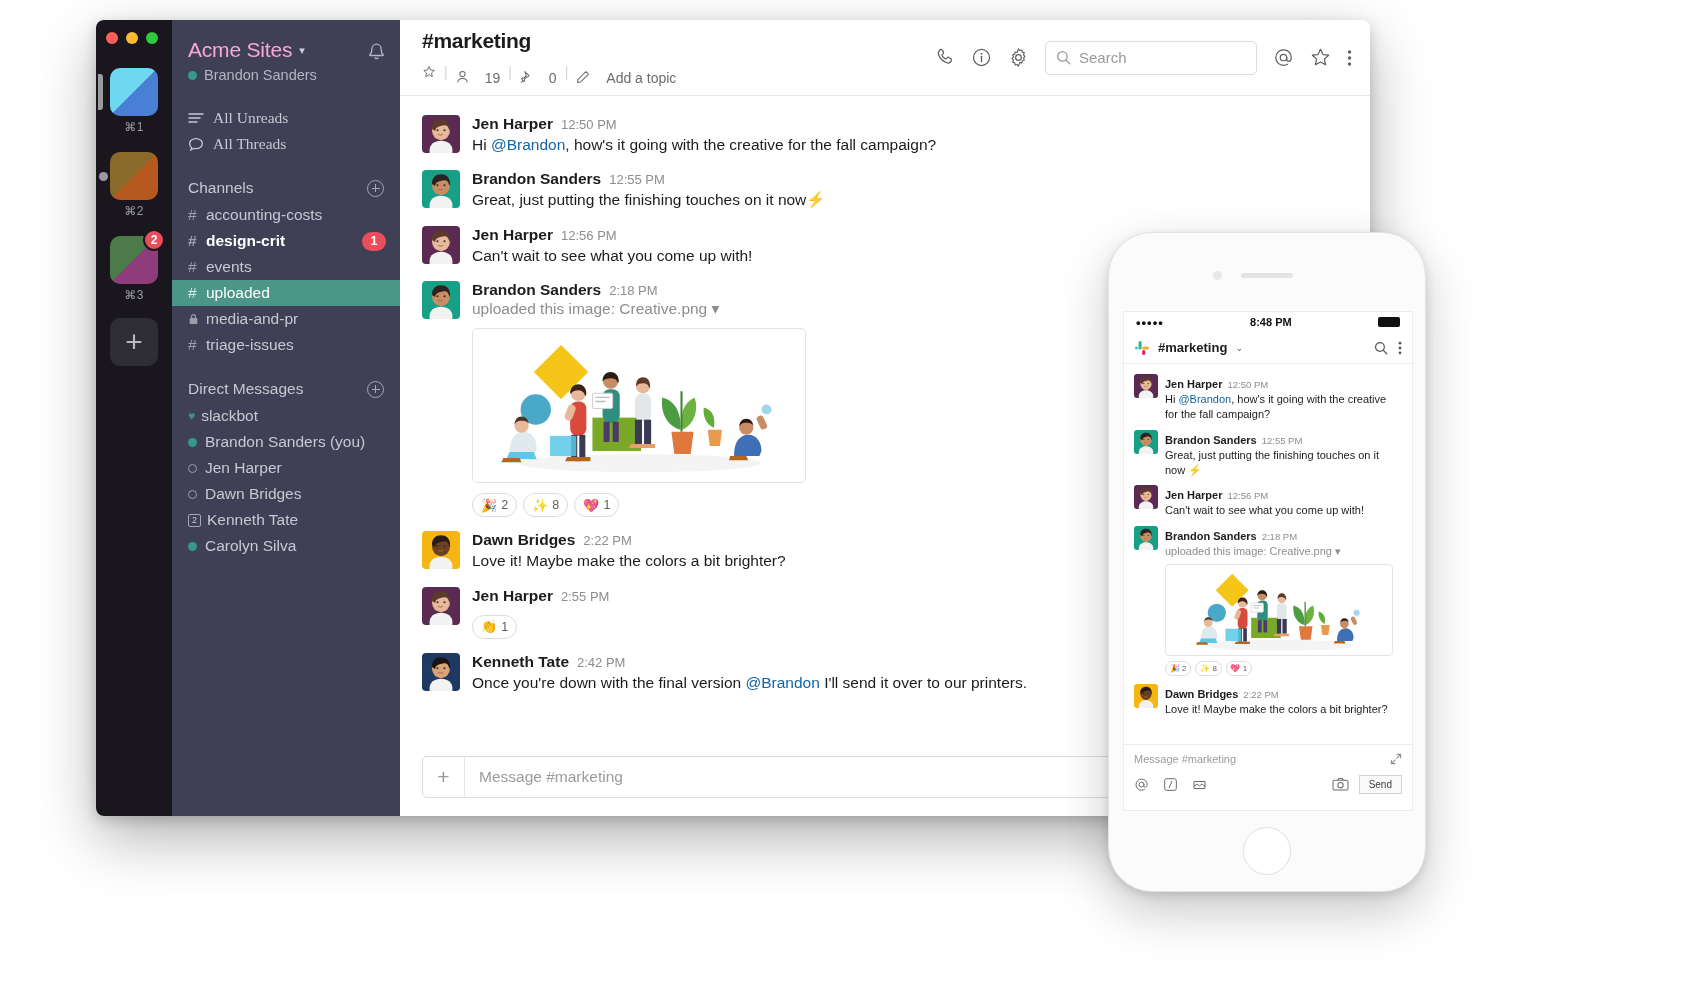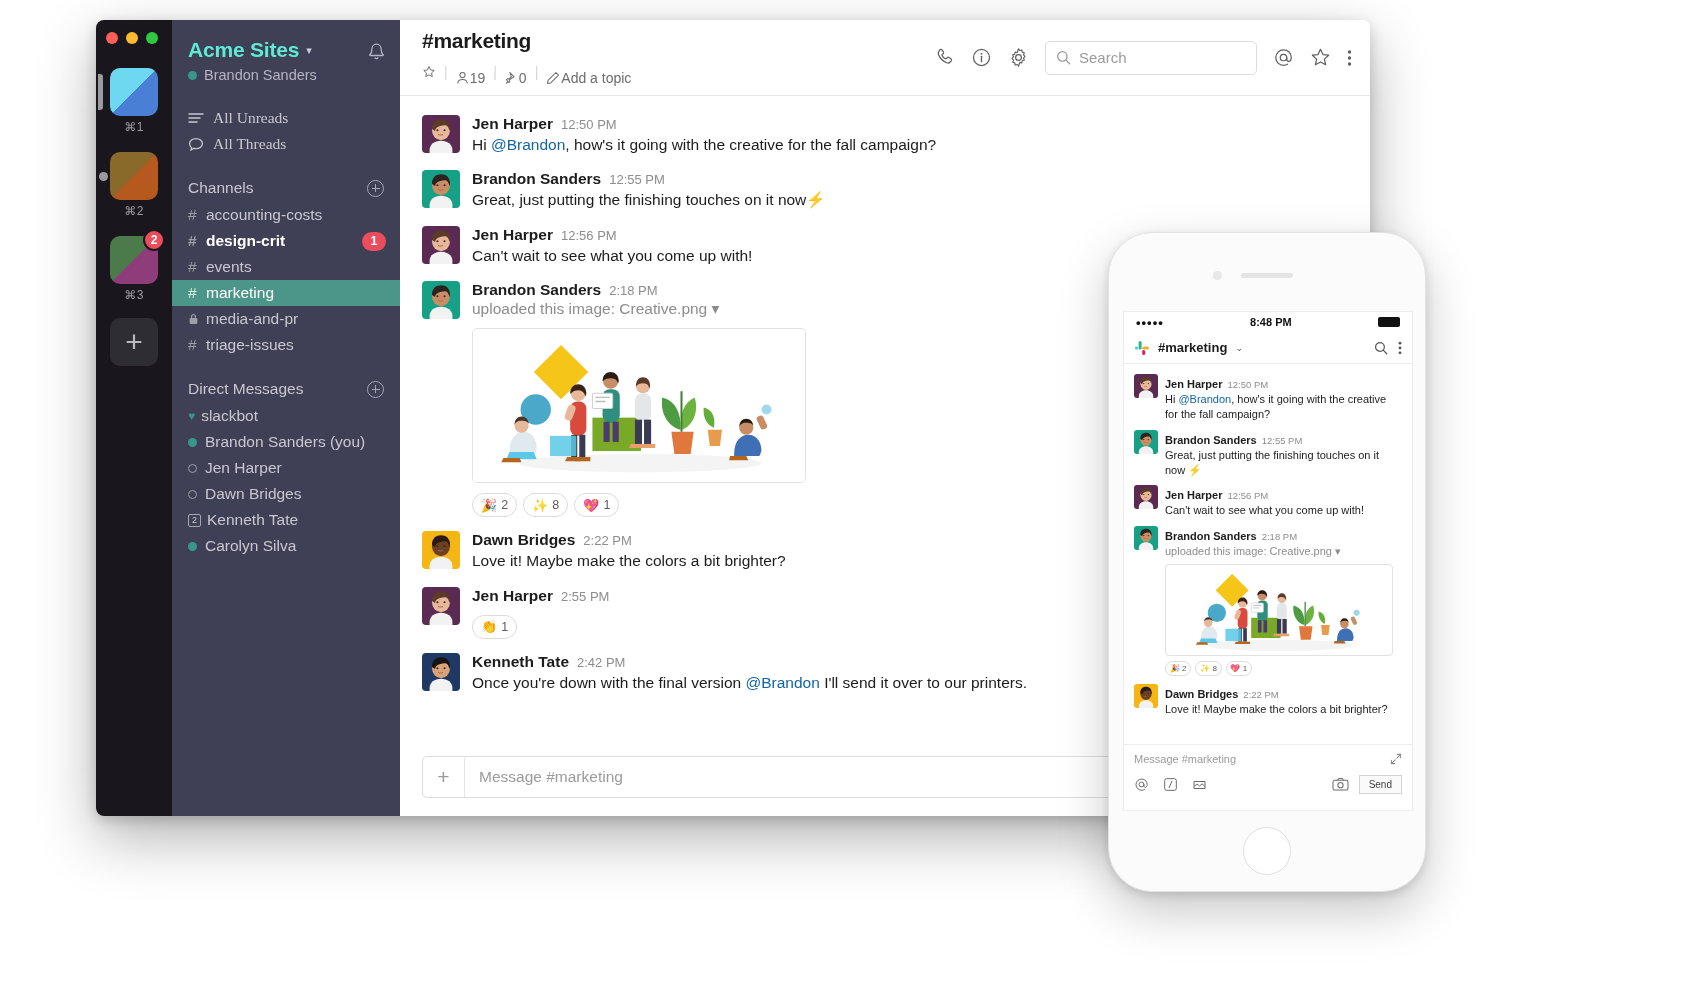--- a/index.html
+++ b/index.html
@@ -42,21 +42,21 @@
               border-radius: 11px; background: #eb4d5c; color: #fff; font-size: 12px;
               font-weight: 700; display: flex; align-items: center; justify-content: center;
               border: 2px solid #19171d; padding: 0 4px; }
   .ws-add { width: 48px; height: 48px; border-radius: 10px; background: #2f2d34;
             margin: 16px auto 0; display: flex; align-items: center; justify-content: center;
             color: #b9b8bd; font-size: 30px; line-height: 1; font-weight: 300; }
 
   
   .sidebar { width: 228px; flex: 0 0 228px; background: #3f3f55; color: #c9c8d2; padding-top: 18px; }
   .ws-head { padding: 0 16px; position: relative; }
-  .ws-name { color: #5eead4; font-size: 21px; font-weight: 700; letter-spacing: -.2px; display: inline-block; }
+  .ws-name { color: #f9a8d4; font-size: 21px; font-weight: 400; letter-spacing: -.2px; display: inline-block; }
   .ws-caret { color: #cfcedb; font-size: 11px; margin-left: 7px; vertical-align: 3px; }
   .ws-user { font-size: 14.5px; color: #b5b4c2; margin-top: 5px; display: flex; align-items: center; gap: 7px; }
   .pres { width: 9px; height: 9px; border-radius: 50%; background: #38978d; display: inline-block; }
   .bell { position: absolute; right: 14px; top: 4px; color: #b5b4c2; }
 
   .sec-links { margin-top: 22px; padding: 0 16px; }
   .sec-link { display: flex; align-items: center; gap: 9px; font-size: 15.5px;
               color: #c9c8d2; padding: 4px 0; font-family: Liberation Serif, serif; }
   .sec-title { padding: 0 16px; margin-top: 22px; margin-bottom: 5px;
                display: flex; align-items: center; justify-content: space-between;
@@ -84,21 +84,21 @@
            display:inline-flex; align-items:center; justify-content:center; margin-right: 6px; border-radius:2px;}
 
   
   .main { flex: 1; background: #fff; display: flex; flex-direction: column; min-width: 0; }
   .topbar { height: 76px; border-bottom: 1px solid #e8e8e8; display: flex; align-items: center;
             padding: 0 18px 0 22px; flex: 0 0 76px; }
   .ch-title { font-size: 21px; font-weight: 700; color: #1d1c1d; letter-spacing: -.3px; }
   .ch-meta { display: flex; align-items: center; gap: 8px; margin-top: 4px;
              font-size: 14px; color: #6c6c6c; }
   .ch-meta .sep { color: #d6d6d6; }
-  .ch-meta .it { display: flex; align-items: center; gap: 1px; margin-top: 13px; }
+  .ch-meta .it { display: flex; align-items: flex-start; gap: 16px; margin-top: 13px; }
   .top-right { margin-left: auto; display: flex; align-items: center; gap: 16px; }
   .ticon { color: #606060; display: flex; align-items: center; }
   .search { width: 212px; height: 34px; border: 1px solid #dcdcdc; border-radius: 5px;
             display: flex; align-items: center; gap: 8px; padding: 0 10px;
             color: #9b9b9b; font-size: 15px; }
 
   .msgs { flex: 1; overflow: hidden; padding: 12px 0 0 0; }
   .msg { display: flex; padding: 7px 22px 7px 22px; }
   .av { width: 38px; height: 38px; border-radius: 4px; flex: 0 0 38px; margin-right: 12px; overflow:hidden; }
   .mbody { min-width: 0; flex: 1; }
@@ -252,21 +252,21 @@
             <span class="hash">#</span>
             <span>design-crit</span>
             <span class="ch-badge">1</span>
           </div>
           <div class="ch">
             <span class="hash">#</span>
             <span>events</span>
           </div>
           <div class="ch active">
             <span class="hash">#</span>
-            <span>marketing</span>
+            <span>uploaded</span>
           </div>
           <div class="ch">
             <span>
               <svg width="11" height="12" viewBox="0 0 12 13" style="margin-right:7px">
                 <rect x="1.8" y="5.4" width="8.4" height="6.6" rx="1.2" fill="#9e9daa"></rect>
                 <path d="M3.9 5.4V3.8a2.1 2.1 0 014.2 0v1.6" fill="none" stroke="#9e9daa" stroke-width="1.3"></path>
               </svg>
             </span>
             <span>media-and-pr</span>
           </div>

